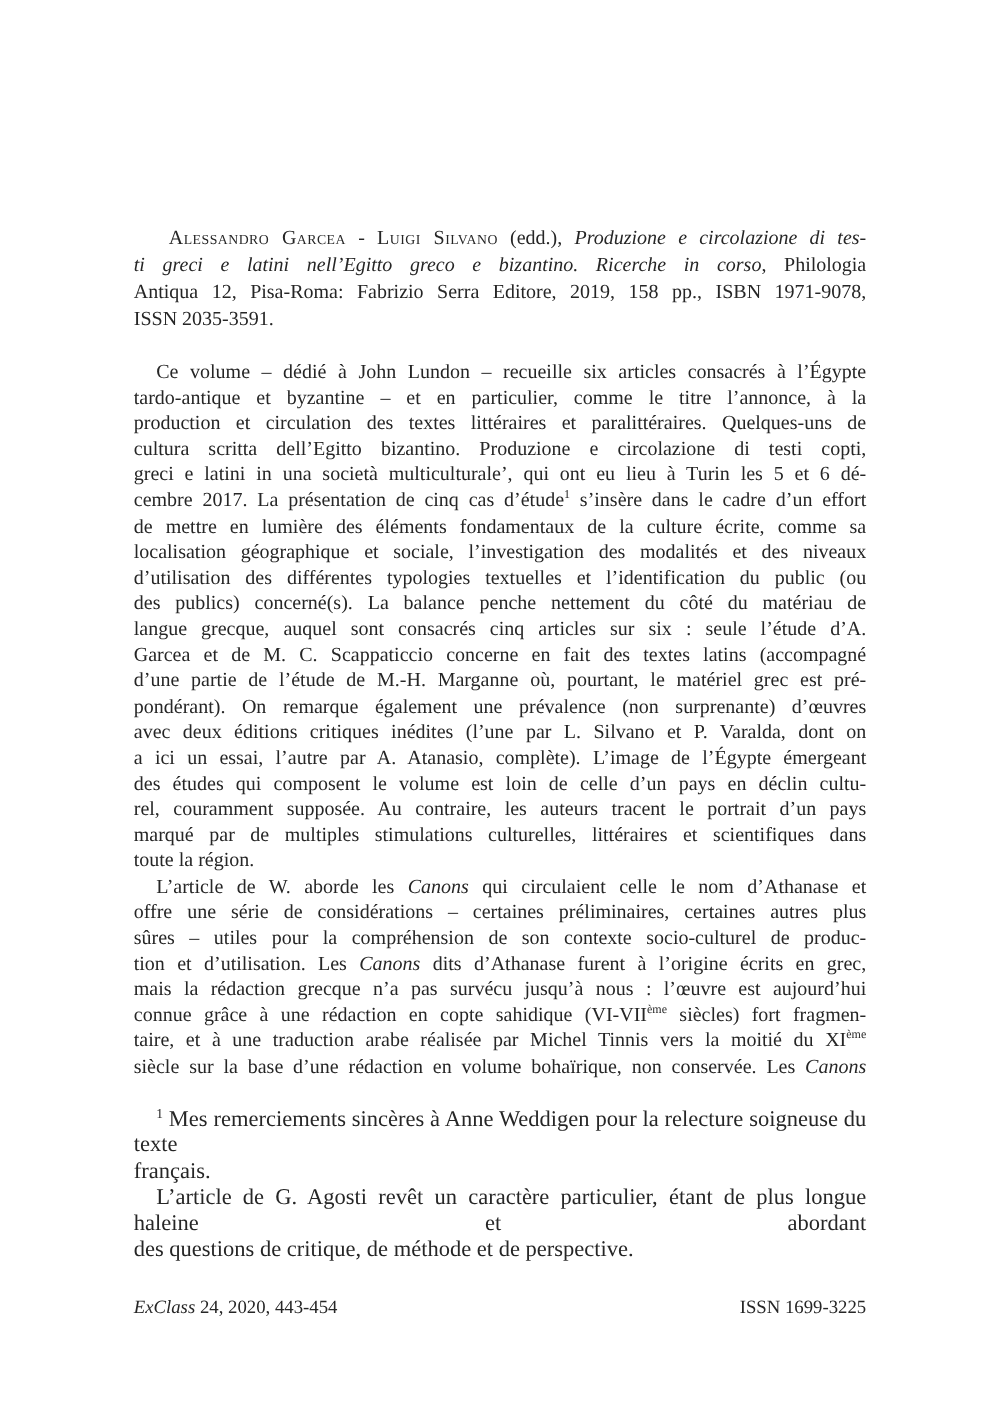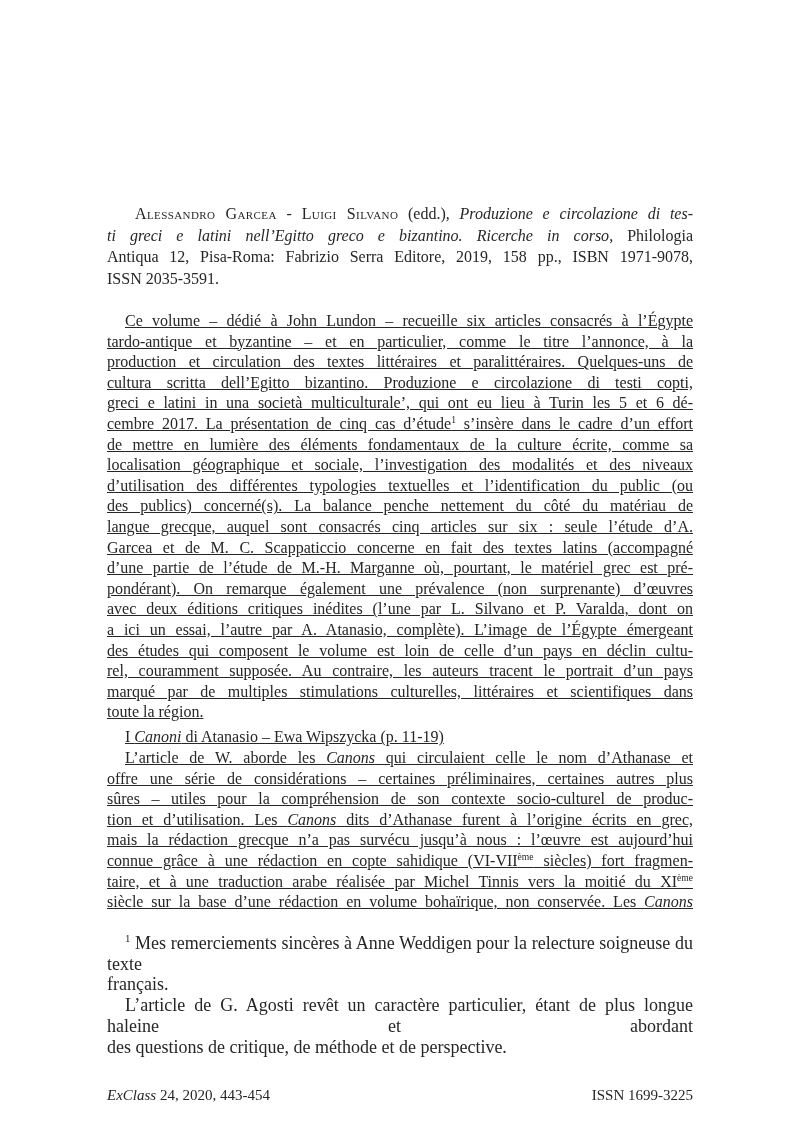--- a/index.html
+++ b/index.html
@@ -14,42 +14,41 @@
     background: #ffffff;
     overflow: hidden;
     font-family: "Liberation Serif", "DejaVu Serif", serif;
     color: #262626;
   }
   .text-col {
     box-sizing: border-box;
     width: 800px;
     padding: 180px 107px 0 107px;
   }
-  .block { width: 586px; margin-top: 23px; }
+  .block { width: 586px; }
   .line {
     text-align: justify;
     text-align-last: justify;
     -moz-text-align-last: justify;
   }
   .line.noj {
     text-align: left;
     text-align-last: left;
     -moz-text-align-last: left;
   }
   .line.ind  { text-indent: 18px; }
   .line.ind2 { text-indent: 28px; }
 
   .citation {
     font-size: 16px;
     line-height: 21.5px;
   }
   .bodytext {
     font-size: 16px;
     line-height: 20.6px;
-    text-decoration: underline;
   }
   .para1   { margin-top: 22px; }
   .section { margin-top: 4.5px; }
   .para2   { margin-top: 0; }
 
   .footnotes {
     margin-top: 20px;
     font-size: 18px;
     line-height: 20.8px;
   }
@@ -101,23 +100,20 @@
         <div class="line"><span>d’une partie de l’étude de M.-H. Marganne où, pourtant, le matériel grec est pré-</span></div>
         <div class="line"><span>pondérant). On remarque également une prévalence (non surprenante) d’œuvres</span></div>
         <div class="line"><span>avec deux éditions critiques inédites (l’une par L. Silvano et P. Varalda, dont on</span></div>
         <div class="line"><span>a ici un essai, l’autre par A. Atanasio, complète). L’image de l’Égypte émergeant</span></div>
         <div class="line"><span>des études qui composent le volume est loin de celle d’un pays en déclin cultu-</span></div>
         <div class="line"><span>rel, couramment supposée. Au contraire, les auteurs tracent le portrait d’un pays</span></div>
         <div class="line"><span>marqué par de multiples stimulations culturelles, littéraires et scientifiques dans</span></div>
         <div class="line noj"><span>toute la région.</span></div>
       </div>
 
-    <div class="block bodytext section">
-        <div class="line ind noj"><span>I </span><span class="st-i">Canoni</span><span> di Atanasio – Ewa Wipszycka (p. 11-19)</span></div>
-      </div>
 
     <div class="block bodytext para2">
         <div class="line ind"><span>L’article de W. aborde les </span><span class="st-i">Canons</span><span> qui circulaient celle le nom d’Athanase et</span></div>
         <div class="line"><span>offre une série de considérations – certaines préliminaires, certaines autres plus</span></div>
         <div class="line"><span>sûres – utiles pour la compréhension de son contexte socio-culturel de produc-</span></div>
         <div class="line"><span>tion et d’utilisation. Les </span><span class="st-i">Canons</span><span> dits d’Athanase furent à l’origine écrits en grec,</span></div>
         <div class="line"><span>mais la rédaction grecque n’a pas survécu jusqu’à nous : l’œuvre est aujourd’hui</span></div>
         <div class="line"><span>connue grâce à une rédaction en copte sahidique (VI-VII</span><span class="st-sup">ème</span><span> siècles) fort fragmen-</span></div>
         <div class="line"><span>taire, et à une traduction arabe réalisée par Michel Tinnis vers la moitié du XI</span><span class="st-sup">ème</span></div>
         <div class="line"><span>siècle sur la base d’une rédaction en volume bohaïrique, non conservée. Les </span><span class="st-i">Canons</span></div>

